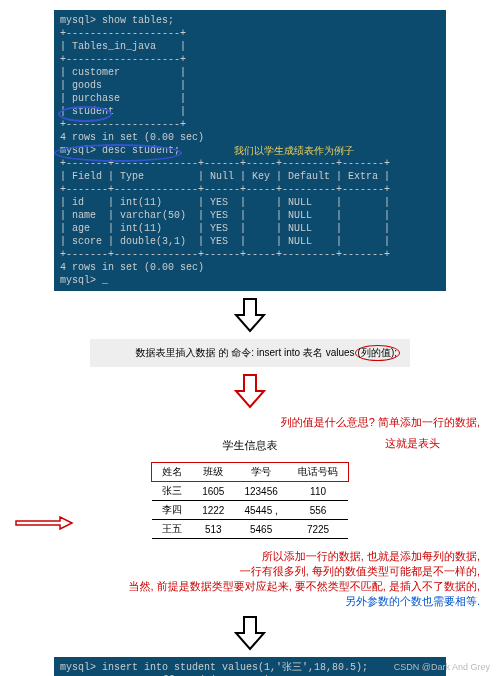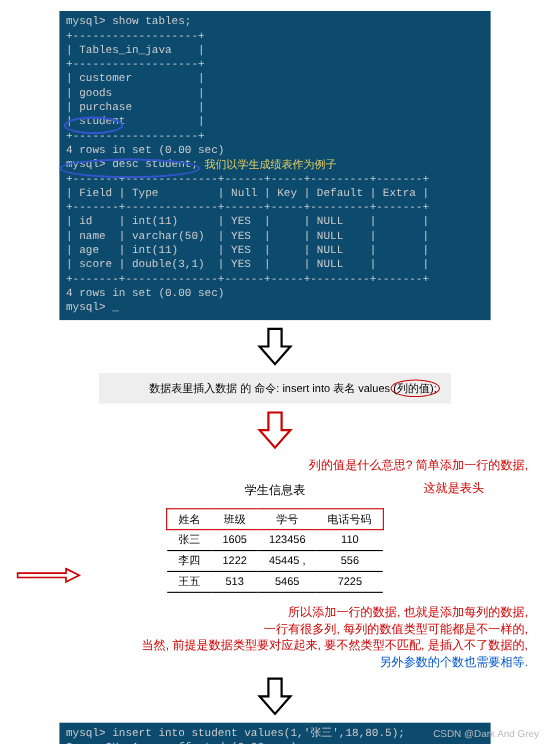--- a/index.html
+++ b/index.html
@@ -23,20 +23,21 @@
     position: relative;
   }
   .term-highlight {
     position: absolute;
     border: 2px solid #3355cc;
     border-radius: 50%;
   }
   .term-yellow {
     color: #e8d060;
     position: absolute;
+    margin-left: 48px;
   }
   .arrow-down {
     text-align: center;
     margin: 6px 0;
   }
   .arrow-down svg { display: block; margin: 0 auto; }
   .gray-box {
     background: #eee;
     padding: 6px 10px;
     margin: 4px auto;

